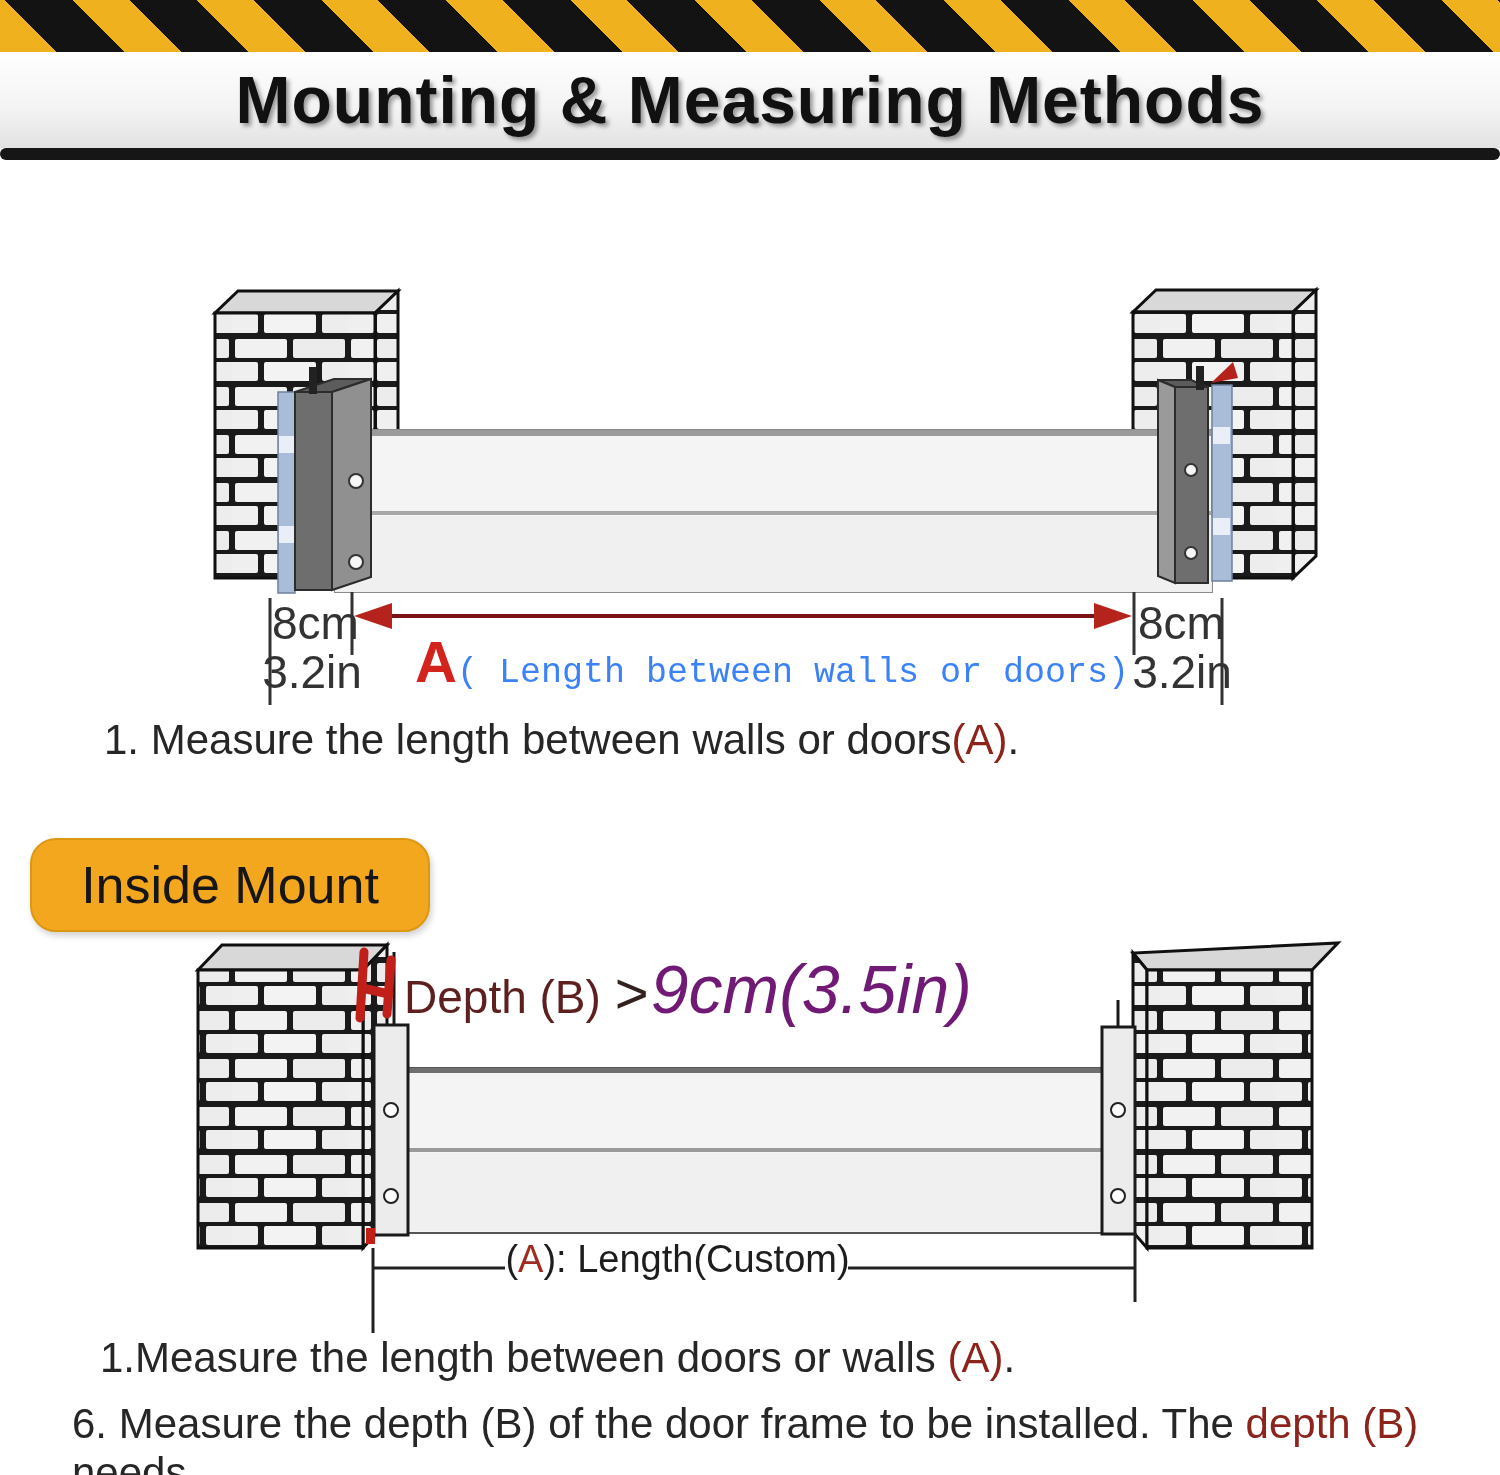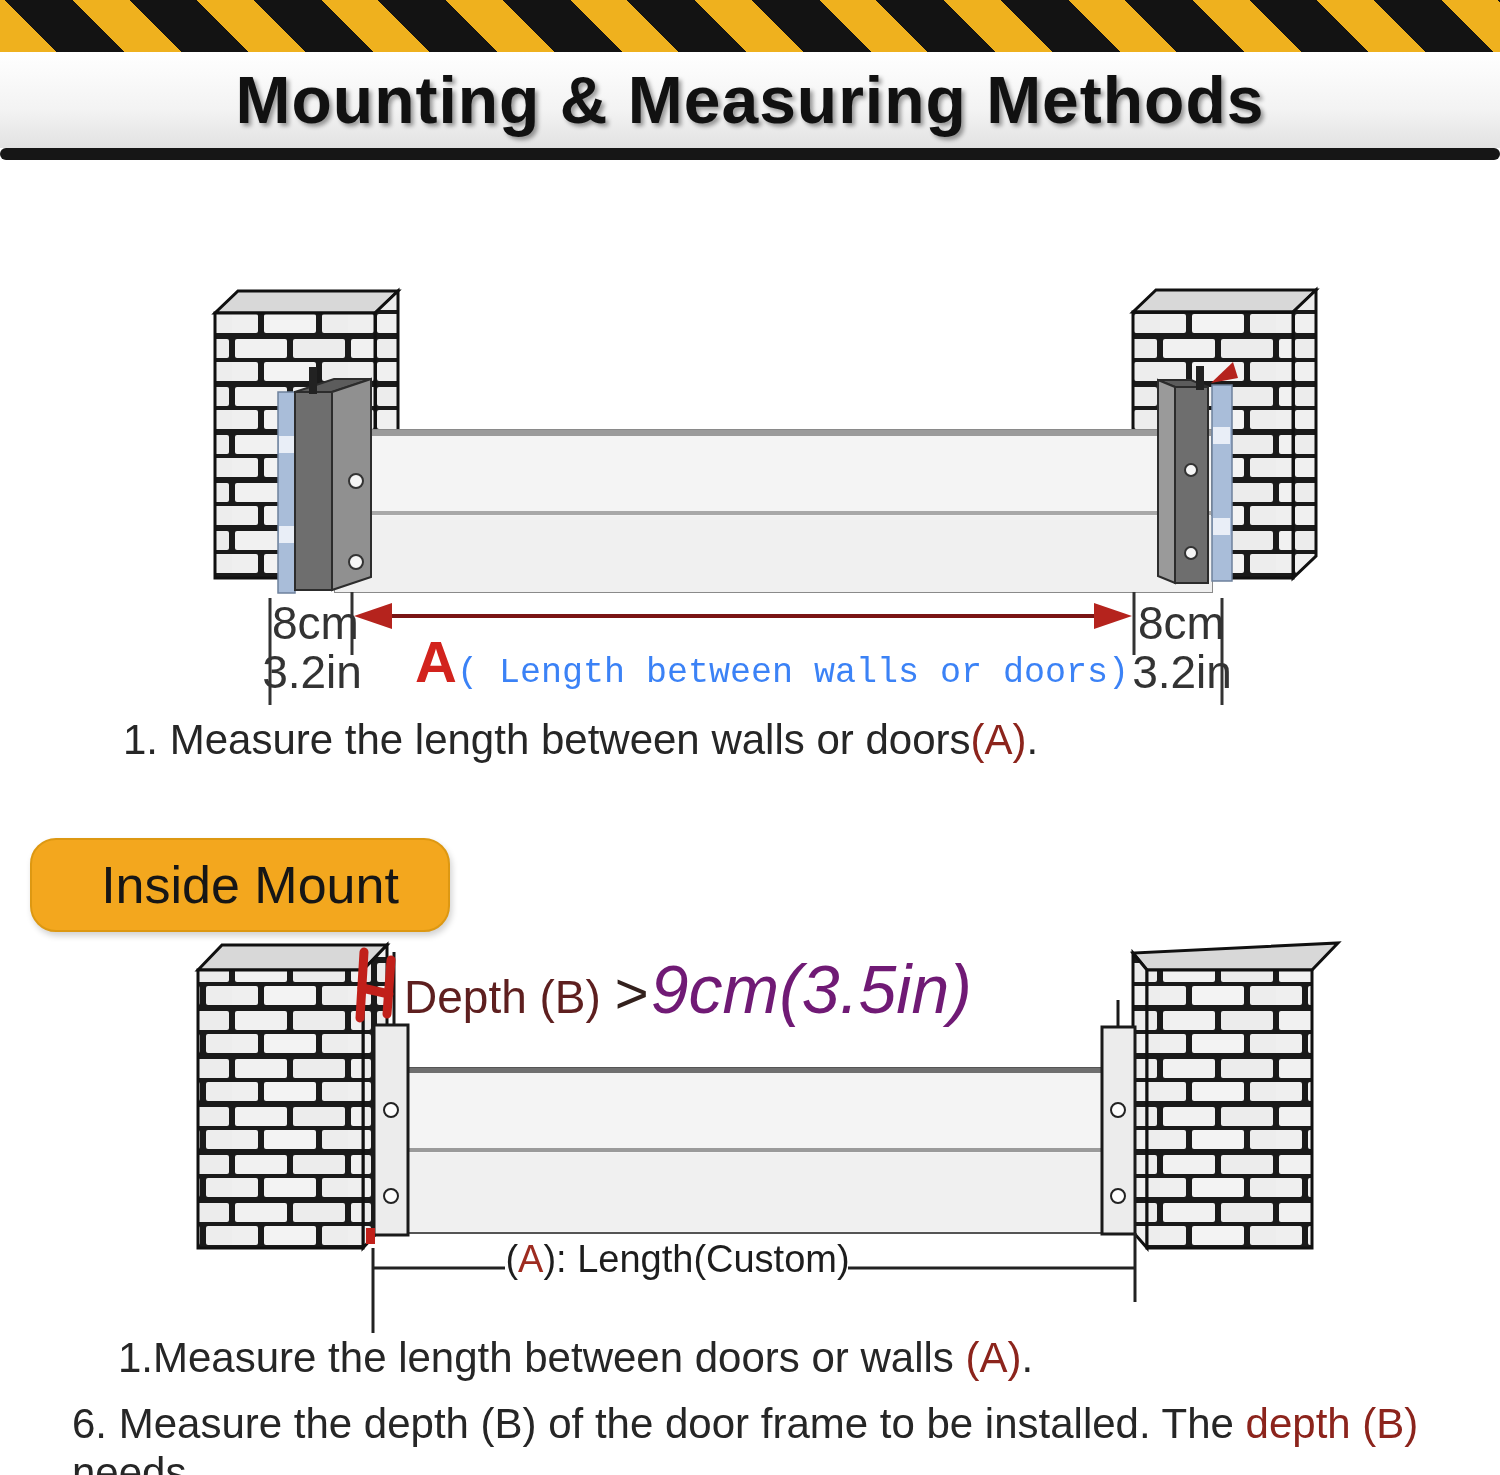--- a/index.html
+++ b/index.html
@@ -14,21 +14,21 @@
               display:flex;align-items:center;justify-content:center;}
   .title{margin:16px;font-size:66px;font-weight:700;color:#111;letter-spacing:1px;
          text-shadow:3px 3px 4px rgba(0,0,0,0.38);}
   .black-bar{position:absolute;left:0;top:148px;width:100%;height:12px;background:#161616;border-radius:6px;}
 
   
   .badge{position:absolute;left:30px;width:396px;height:90px;background:#f3a71e;
          border:2px solid #dd9812;border-radius:26px;display:flex;align-items:center;justify-content:center;
          font-size:52px;color:#161616;box-shadow:2px 4px 6px rgba(0,0,0,0.18);}
   .badge-outside{top:192px;}
-  .badge-inside{top:838px;padding-left:20px;}
+  .badge-inside{top:838px;}
 
   
   .diagram{position:absolute;left:0;width:1500px;}
   .diagram1{top:278px;height:430px;}
   .diagram2{top:930px;height:410px;}
 
   
   .dim-text{position:absolute;font-size:46px;color:#333;text-align:center;white-space:nowrap;}
   .arrow-label{position:absolute;left:415px;top:628px;white-space:nowrap;}
   .arrow-label .a{font-size:58px;font-weight:700;color:#d2231d;}
@@ -40,24 +40,24 @@
   .depth-label .d3{font-size:68px;color:#701a75;font-style:italic;}
 
   .length-label{position:absolute;left:505px;top:1238px;width:345px;text-align:center;
                 font-size:38px;color:#1d1d1d;white-space:nowrap;}
   .length-label .a{color:#9e2c20;}
 
   
   .steps{position:absolute;font-size:42px;color:#262626;}
   .steps p{margin:0;line-height:1.15;}
   .hl{color:#8c241c;}
-  .steps-outside{left:123px;top:716px;}
+  .steps-outside{left:104px;top:716px;}
   .steps-outside p + p{margin-top:26px;}
   .steps-inside{left:58px;top:1334px;width:1430px;}
-  .steps-inside .s1{margin-left:60px;}
+  .steps-inside .s1{margin-left:42px;}
   .steps-inside .s2{margin-top:18px;margin-left:14px;}
 </style>
 </head>
 <body>
 
 <div class="page">
 
   <div class="stripes"></div>
   <div class="title-band">
     <h1 class="title">Mounting &amp; Measuring Methods</h1>

